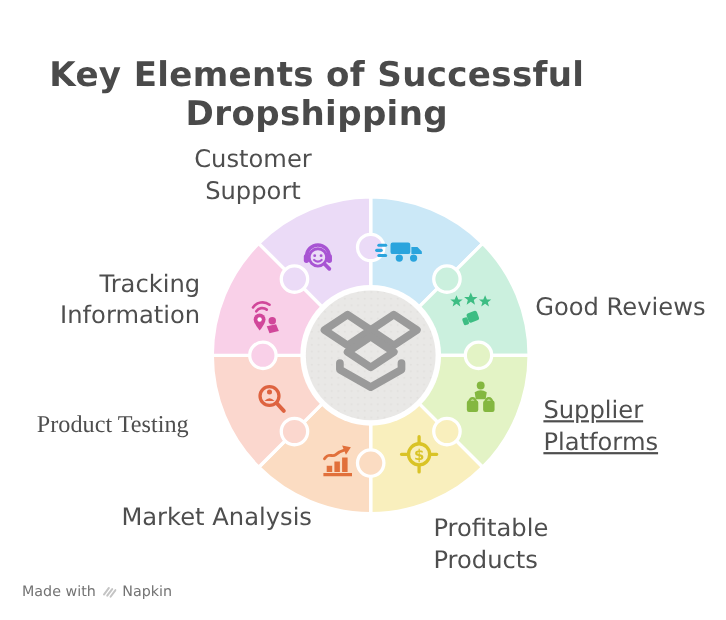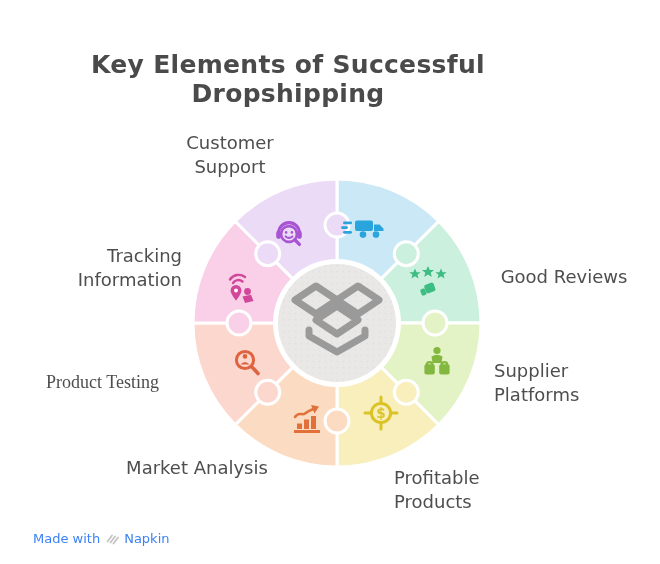--- a/index.html
+++ b/index.html
@@ -6,43 +6,43 @@
   .stage{
     position:relative;
     width:660px;height:564px;
     background:#ffffff;
     overflow:hidden;
     font-family:"DejaVu Sans","Liberation Sans",sans-serif;
   }
   .title{
     position:absolute;left:0;top:50px;width:576px;
     text-align:center;
-    font-size:25px;font-weight:700;letter-spacing:.3px;
+    font-size:31px;font-weight:700;letter-spacing:.3px;
     color:#4a4a4a;margin:0;
   }
   .wheel-svg{position:absolute;left:0;top:0;}
   .seg-label{
     position:absolute;
-    font-size:18px;line-height:1.32;
+    font-size:22px;line-height:1.32;
     color:#4e4e4e;
   }
   .al-c{text-align:center}.al-l{text-align:left}.al-r{text-align:right}
   .lbl-customer-support{left:160px;top:131px;width:140px;}
   .lbl-fast-shipping{left:392px;top:157px;width:140px;}
   .lbl-good-reviews{left:486px;top:253px;width:156px;margin-top:12px;}
-  .lbl-supplier-platforms{left:494px;top:359px;width:120px;}
+  .lbl-supplier-platforms{left:494px;top:359px;width:120px;text-decoration:underline;}
   .lbl-profitable-products{left:394px;top:466px;width:120px;}
   .lbl-market-analysis{left:102px;top:456px;width:190px;}
   .lbl-product-testing{left:20px;top:371px;width:165px;font-family:Liberation Serif, serif;}
   .lbl-tracking-information{left:48px;top:244px;width:134px;}
   .footer{
     position:absolute;left:20px;top:531px;
-    display:flex;align-items:center;gap:5px;
-    font-size:13px;color:#3b82f6;
-    text-decoration:none;cursor:pointer;margin-left:13px;
+    display:flex;gap:5px;
+    font-size:13px;color:#737373;
+    text-decoration:none;cursor:pointer;
   }
   .footer svg{display:block;}
 </style>
 </head>
 <body>
 
 <div class="stage">
 
   <h1 class="title">Key Elements of Successful Dropshipping</h1>
 

